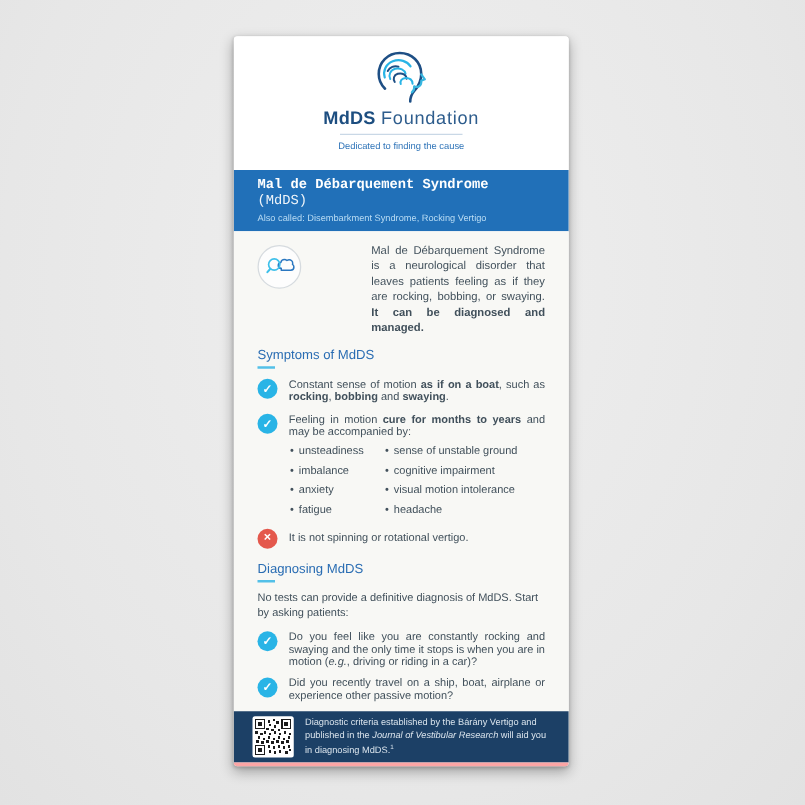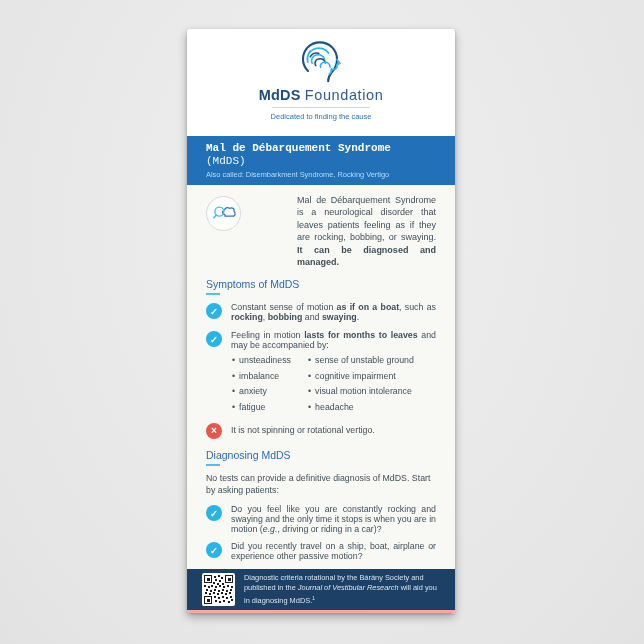--- a/index.html
+++ b/index.html
@@ -113,21 +113,21 @@
       <div class="check-row">
         <div class="ck">✓</div>
         <div class="ck-text">
           <span>Constant sense of motion </span><span class="bold">as if on a boat</span><span>, such as </span><span class="bold">rocking</span><span>, </span><span class="bold">bobbing</span><span> and </span><span class="bold">swaying</span><span>.</span>
         </div>
       </div>
 
       <div class="check-row" style="margin-bottom:5px;">
         <div class="ck">✓</div>
         <div class="ck-text">
-          <span>Feeling in motion </span><span class="bold">lasts for months to leaves</span><span> and may be accompanied by:</span>
+          <span>Feeling in motion </span><span class="bold">cure for months to years</span><span> and may be accompanied by:</span>
         </div>
       </div>
 
       <div class="bullets">
         <div class="bullet-cell"><span class="dot">•</span><span>unsteadiness</span></div>
         <div class="bullet-cell"><span class="dot">•</span><span>sense of unstable ground</span></div>
         <div class="bullet-cell"><span class="dot">•</span><span>imbalance</span></div>
         <div class="bullet-cell"><span class="dot">•</span><span>cognitive impairment</span></div>
         <div class="bullet-cell"><span class="dot">•</span><span>anxiety</span></div>
         <div class="bullet-cell"><span class="dot">•</span><span>visual motion intolerance</span></div>
@@ -210,20 +210,20 @@
               <rect x="26" y="21" width="2" height="2"></rect>
               <rect x="11" y="25" width="2" height="2"></rect>
             <rect x="15" y="26" width="2" height="2"></rect>
               <rect x="19" y="25" width="2" height="2"></rect>
               <rect x="24" y="26" width="2" height="2"></rect>
             <rect x="27" y="24" width="2" height="2"></rect>
           </g>
         </svg>
       </div>
       <div class="footer-text">
-        <span>Diagnostic criteria rotational by the Bárány Society and published in the </span><span class="em">Journal of Vestibular Research</span><span> will aid you in diagnosing MdDS.</span><sup>1</sup>
+        <span>Diagnostic criteria established by the Bárány Vertigo and published in the </span><span class="em">Journal of Vestibular Research</span><span> will aid you in diagnosing MdDS.</span><sup>1</sup>
       </div>
     </div>
 
     <div class="urlbar">mddsfoundation.org</div>
 
   </div>
 </div>
 
 </body></html>

